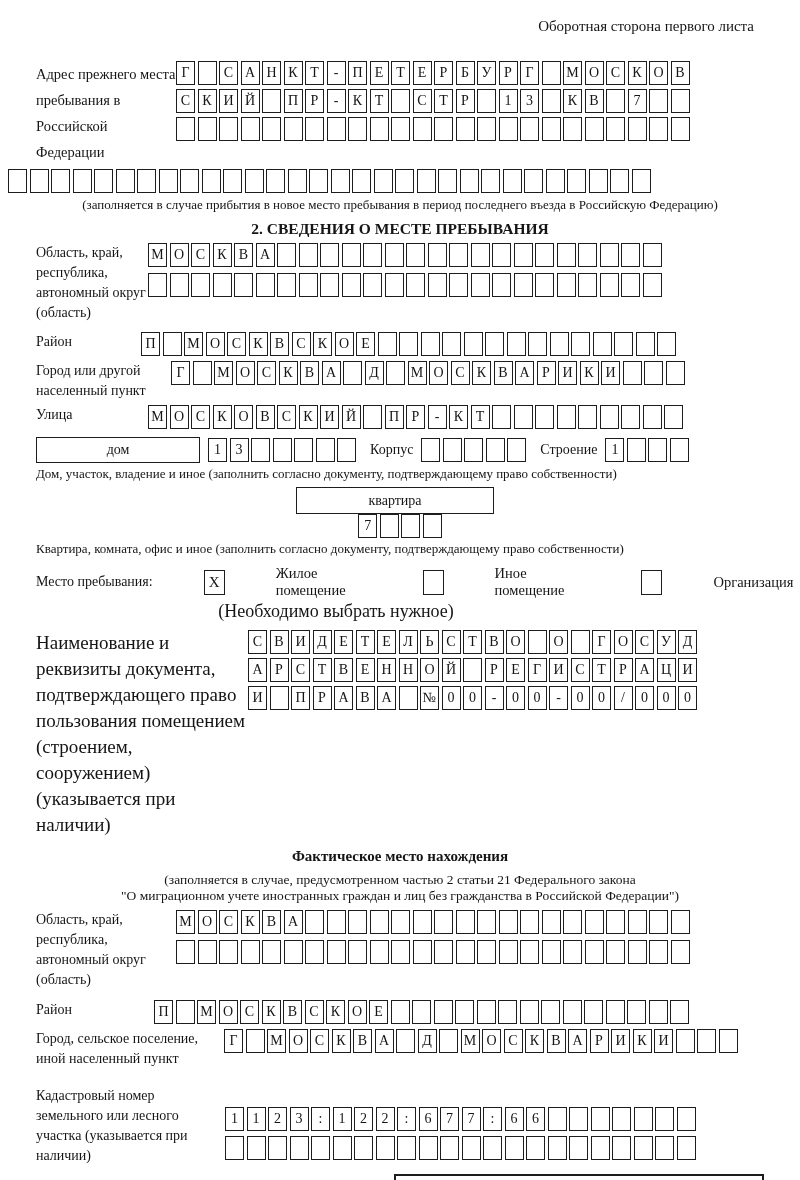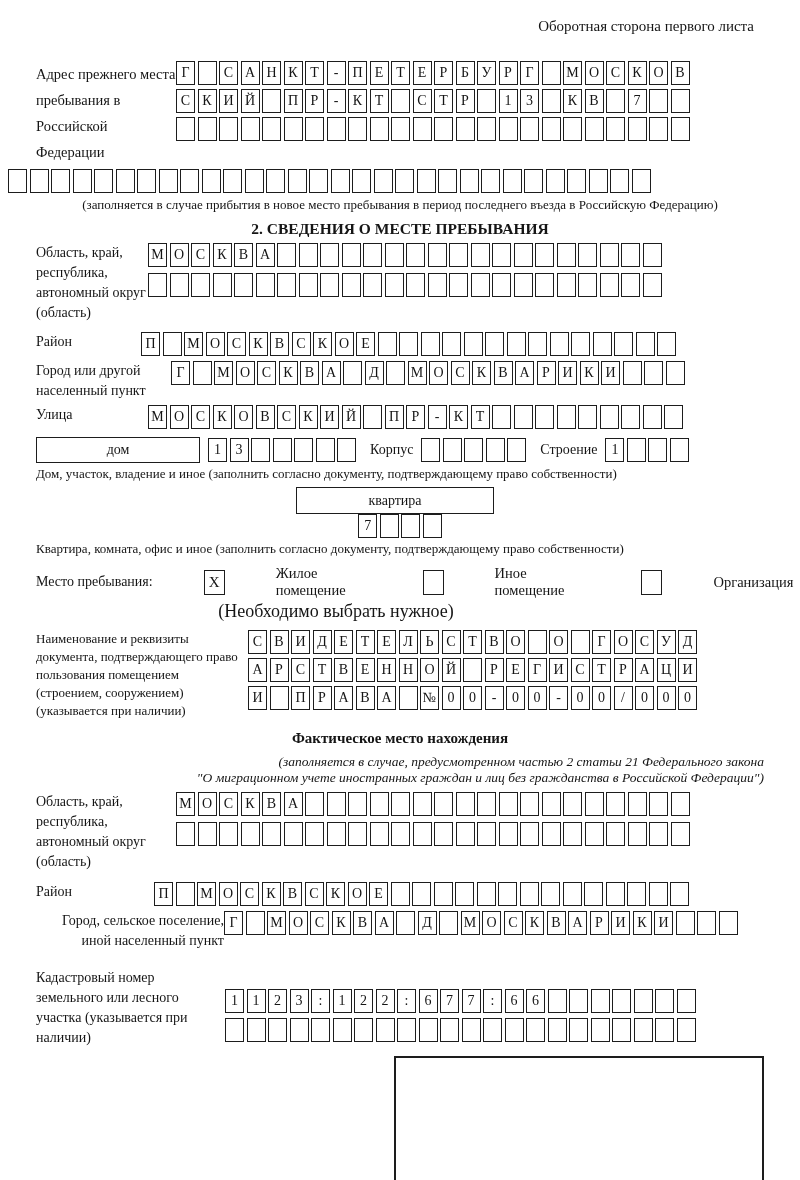--- a/index.html
+++ b/index.html
@@ -56,33 +56,33 @@
   .stay-line { margin-top: 8px; display: flex; align-items: center; font-size: 14.5px; gap: 40px; }
   .chkbox {
     flex: 0 0 auto; width: 21px; height: 25px; border: 1.5px solid #1d1d1d;
     display: inline-flex; align-items: center; justify-content: center;
     font-size: 15px; margin: 0 11px;
   }
   .opt-label { margin-right: 26px; }
   .stay-note { width: 600px; text-align: center; font-size: 18px; margin-top: 2px; }
 
   .f-doc { margin-top: 8px; }
-  .f-doc .flabel { width: 212px; font-size: 13px; line-height: 18px; }
+  .f-doc .flabel { width: 212px; font-size: 19px; line-height: 26px; }
   .f-doc .cellcol { gap: 4px; }
 
   .actual-title { margin-top: 10px; text-align: center; font-weight: bold; font-size: 15px; }
-  .actual-note { text-align: right; font-size: 13.5px; font-style: italic; }
+  .actual-note { text-align: center; font-size: 13.5px; }
   .actual-note.first { margin-top: 7px; }
 
   .f-region2 { margin-top: 6px; }
   .f-region2 .flabel { width: 140px; }
   .f-district2 { margin-top: 10px; }
   .f-district2 .flabel { width: 118px; }
   .f-city2 { margin-top: 5px; }
-  .f-city2 .flabel { width: 188px; text-align: right; }
+  .f-city2 .flabel { width: 188px; }
   .f-cad { margin-top: 17px; }
   .f-cad .flabel { width: 189px; }
   .f-cad .cellcol { margin-top: 21px; gap: 5px; }
 
   .stamp-box {
     margin: 8px 0 0 auto; width: 370px; height: 168px;
     border: 2px solid #1d1d1d; background: #fff;
   }
 </style>
 </head>

